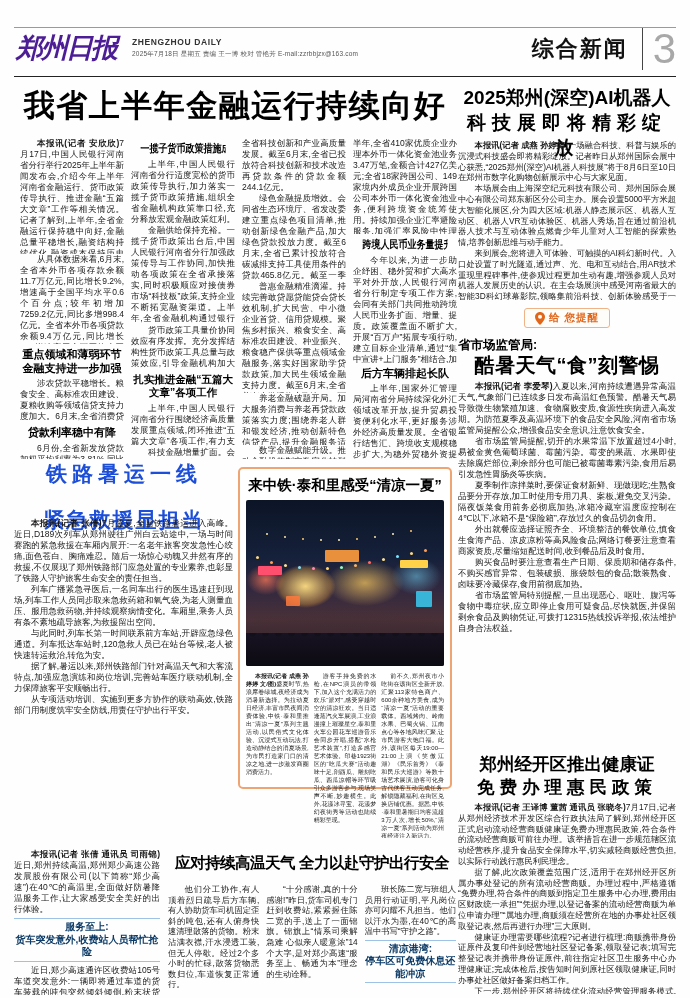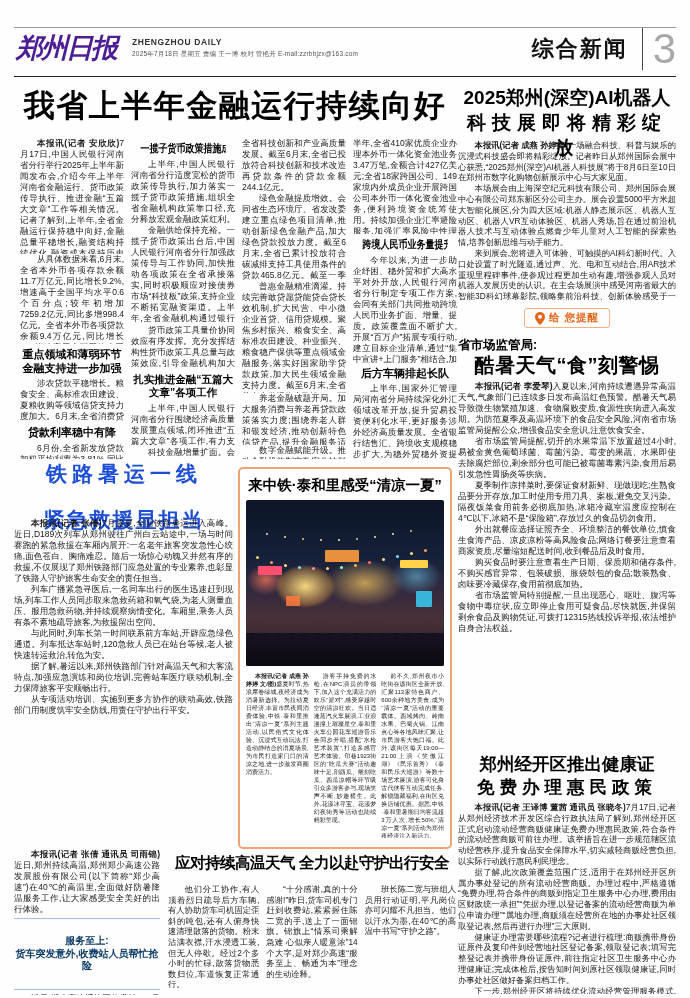--- a/index.html
+++ b/index.html
@@ -30,21 +30,21 @@
   .fin-headline{left:20px;top:85px;width:430px;font-size:31px;font-weight:900;text-align:center;
                 letter-spacing:1.5px;color:#000;}
   .fin-cols{left:20px;top:138px;width:437px;height:321px;display:flex;gap:7px;}
   .fcol{width:104px;overflow:hidden;}
   
   .rw-head{left:14px;top:461px;width:220px;text-align:center;font-weight:700;font-size:21px;line-height:26px;color:#1d4ed8;}
   .rw-l1{letter-spacing:5px;display:block;}
   .rw-l2{letter-spacing:2px;display:block;margin-top:20px;}
   .rw-body{left:14px;top:518px;width:219px;height:311px;}
   
-  .thl-box{left:238px;top:467px;width:214px;height:382px;border:2px solid #efa473;border-radius:5px;
+  .thl-box{left:238px;top:467px;width:214px;height:322px;border:2px solid #efa473;border-radius:5px;
            box-sizing:border-box;background:#fff;}
   .thl-head{margin:7px 4px 5px;text-align:center;font-weight:800;font-size:14.5px;letter-spacing:0;color:#000;}
   .photo{position:relative;margin:0 6px;height:166px;border-radius:2px;overflow:hidden;
     background:
       radial-gradient(ellipse 42px 30px at 30% 52%, rgba(255,222,130,.95), rgba(255,180,60,.3) 60%, transparent 72%),
       radial-gradient(ellipse 28px 22px at 10% 48%, rgba(255,120,90,.75), transparent 70%),
       radial-gradient(ellipse 36px 26px at 86% 46%, rgba(120,220,255,.5), transparent 70%),
       radial-gradient(ellipse 54px 32px at 60% 50%, rgba(255,205,95,.7), transparent 72%),
       radial-gradient(ellipse 180px 70px at 50% 100%, rgba(64,44,52,.9), transparent 85%),
       linear-gradient(180deg,#0c1526 0%,#15203a 34%,#33293f 55%,#4a3138 72%,#221922 100%);}
@@ -67,21 +67,21 @@
   .thl-caption{margin:6px 6px 0;height:166px;column-count:3;column-gap:5px;font-size:6px;line-height:8px;
                text-align:justify;overflow:hidden;color:#222;}
   .thl-caption .pp{text-indent:1.5em;}
   
   .hw-col1{left:14px;top:849px;width:146px;height:146px;}
   .hw-headline{left:168px;top:853px;width:288px;font-size:15.5px;font-weight:900;letter-spacing:-.5px;
                white-space:nowrap;text-align:center;color:#000;}
   .hw-cols{left:168px;top:884px;width:288px;height:111px;column-count:3;column-gap:7px;
            font-size:8.3px;line-height:10.6px;text-align:justify;overflow:hidden;}
   .hw-sub{font-weight:800;text-align:center;font-size:10px;line-height:12.5px;margin:3px 0;text-indent:0;
-          border-top:1px solid #9cc3e5;border-bottom:1px solid #9cc3e5;padding:16px 0;color:#0b3a66;}
+          border-top:1px solid #9cc3e5;border-bottom:1px solid #9cc3e5;padding:2px 0;color:#0b3a66;}
   .hw-sub span{display:block;}
   
   .ai-head{left:458px;top:85px;width:218px;text-align:center;font-weight:900;font-size:19px;line-height:25px;color:#000;}
   .ai-l2{letter-spacing:6px;display:block;}
   .ai-body{left:458px;top:140px;width:218px;height:162px;font-size:8.3px;line-height:10.8px;}
   .badge-row{left:458px;top:308px;width:218px;display:flex;justify-content:center;}
   .badge{display:inline-flex;align-items:center;gap:4px;border:1px solid #f0b287;border-radius:3px;
          padding:2px 10px;color:#e2661a;font-size:10.5px;font-weight:bold;letter-spacing:1px;background:#fffdfa;}
   .food-kicker{left:458px;top:337px;width:218px;text-align:left;font-size:12.5px;font-weight:800;color:#000;}
   .food-head{left:458px;top:352px;width:218px;text-align:center;font-size:20px;font-weight:900;color:#000;letter-spacing:.5px;}

